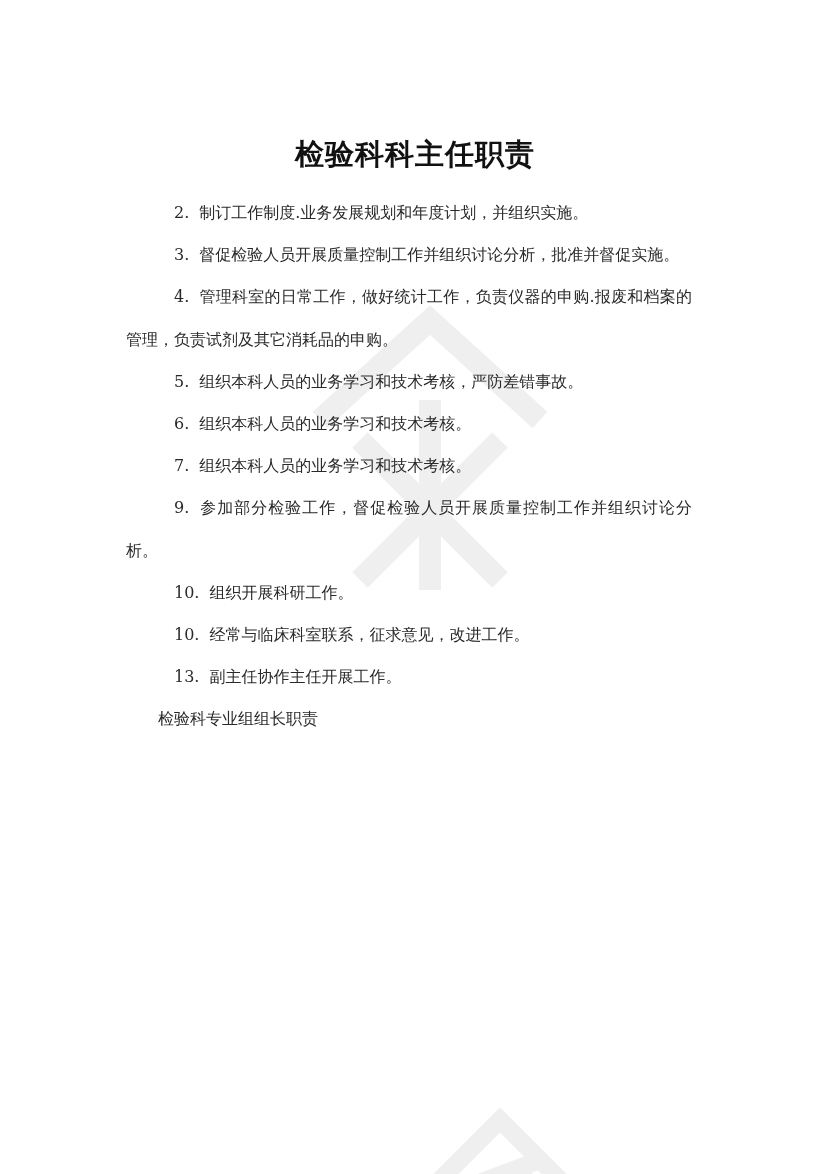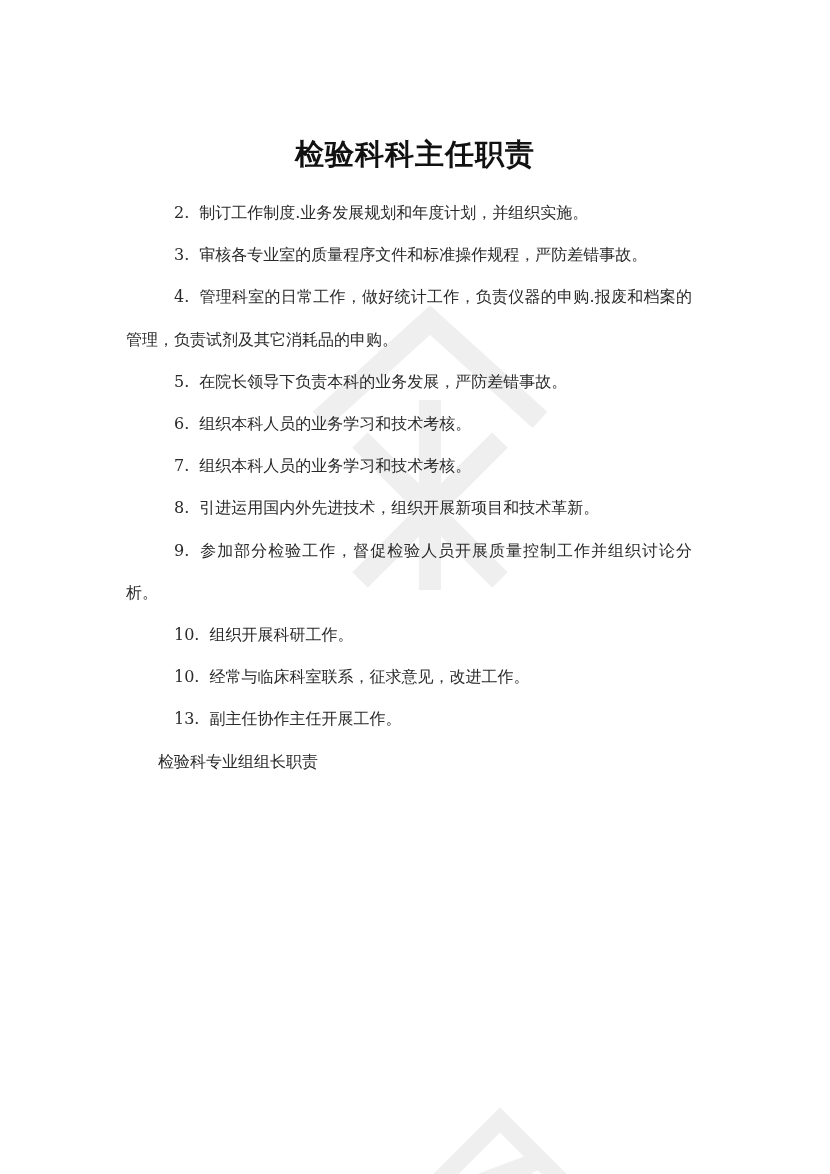--- a/index.html
+++ b/index.html
@@ -77,26 +77,25 @@
     <g fill="none" stroke="#000" stroke-width="18">
       <polyline points="20,110 110,20 200,110"></polyline>
       <path d="M70,90 L150,60 M90,110 L140,70"></path>
     </g>
   </svg>
 
   <h1 class="title">检验科科主任职责</h1>
 
   <div class="body-text">
     <p class="para"><span class="num">2.</span><span>制订工作制度.业务发展规划和年度计划，并组织实施。</span></p>
-    <p class="para"><span class="num">3.</span><span>审核各专业室的质量程序文件和标准操作规程，严防差错事故。</span></p>
+    <p class="para"><span class="num">3.</span><span>督促检验人员开展质量控制工作并组织讨论分析，批准并督促实施。</span></p>
     <p class="para"><span class="num">4.</span><span>管理科室的日常工作，做好统计工作，负责仪器的申购.报废和档案的管理，负责试剂及其它消耗品的申购。</span></p>
-    <p class="para"><span class="num">5.</span><span>在院长领导下负责本科的业务发展，严防差错事故。</span></p>
+    <p class="para"><span class="num">5.</span><span>组织本科人员的业务学习和技术考核，严防差错事故。</span></p>
     <p class="para"><span class="num">6.</span><span>组织本科人员的业务学习和技术考核。</span></p>
     <p class="para"><span class="num">7.</span><span>组织本科人员的业务学习和技术考核。</span></p>
-    <p class="para"><span class="num">8.</span><span>引进运用国内外先进技术，组织开展新项目和技术革新。</span></p>
     <p class="para"><span class="num">9.</span><span>参加部分检验工作，督促检验人员开展质量控制工作并组织讨论分析。</span></p>
     <p class="para"><span class="num">10.</span><span>组织开展科研工作。</span></p>
     <p class="para"><span class="num">10.</span><span>经常与临床科室联系，征求意见，改进工作。</span></p>
     <p class="para"><span class="num">13.</span><span>副主任协作主任开展工作。</span></p>
 
     <p class="sub-heading">检验科专业组组长职责</p>
 
   </div>
 </div>
 

